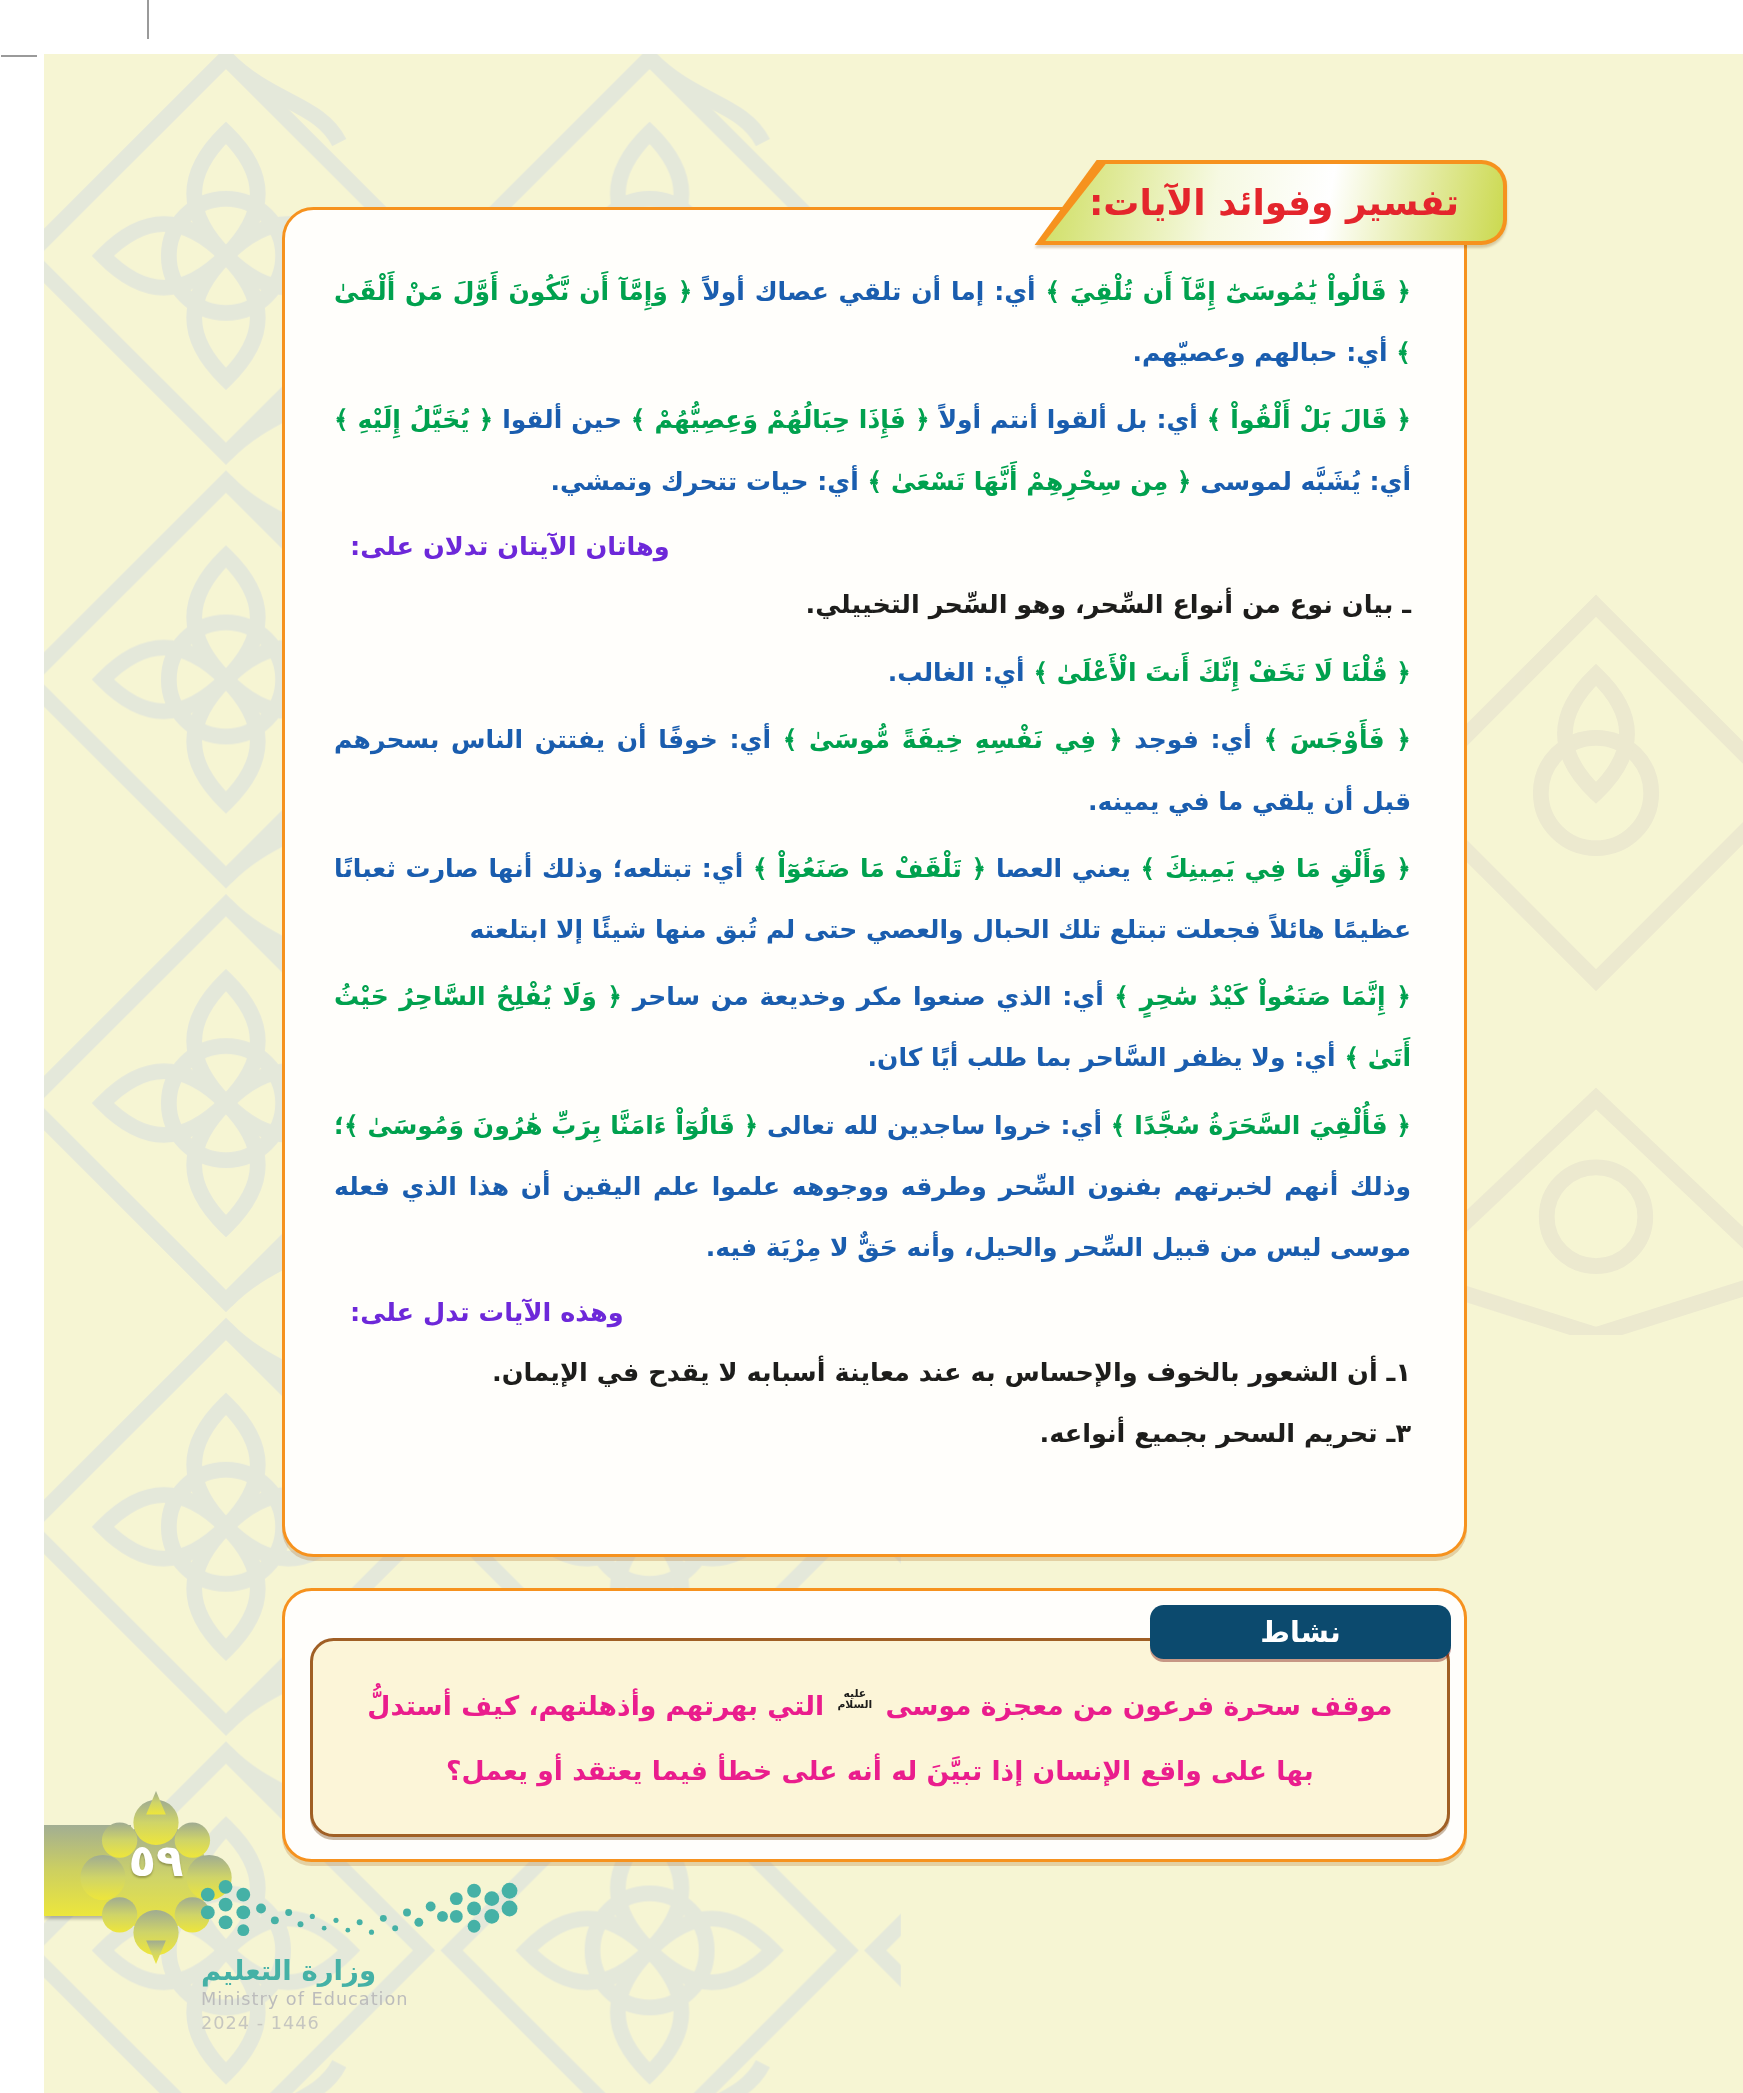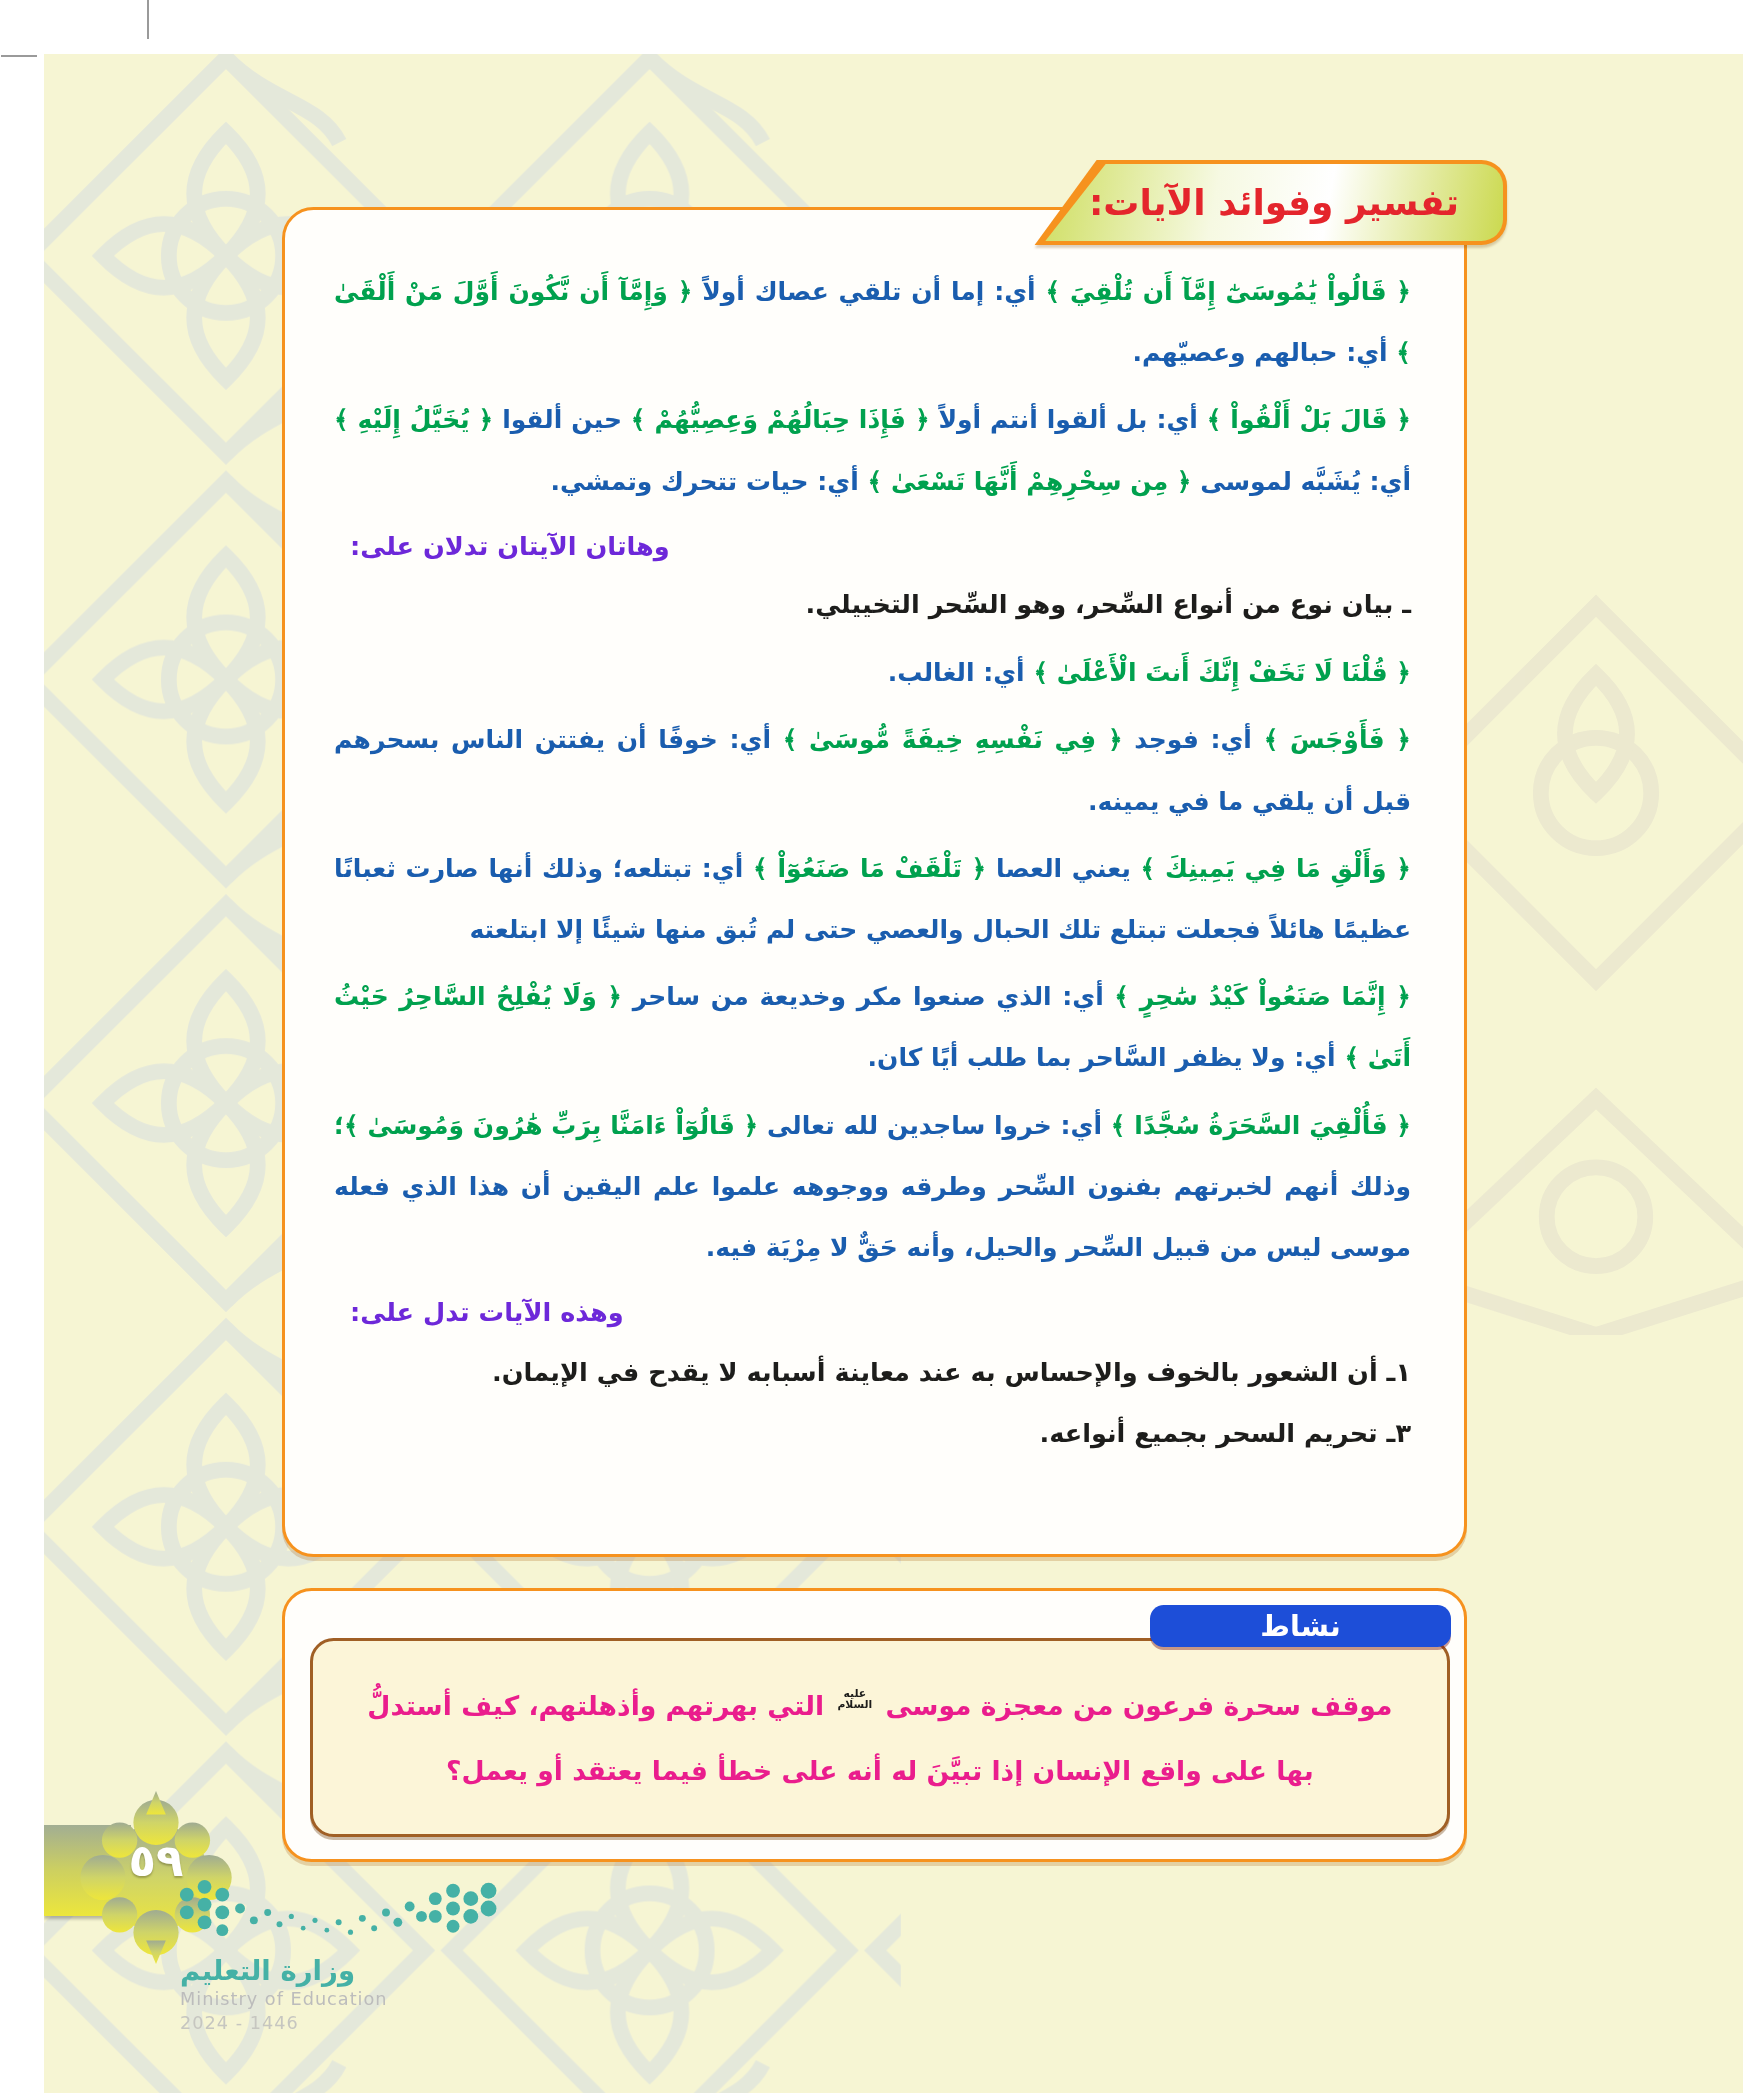--- a/index.html
+++ b/index.html
@@ -77,22 +77,22 @@
     font-size:36px; font-weight:bold; color:#e4252c;
   }
 
   
   .activity-box {
     position:absolute; left:283px; top:1588px; width:1185px; height:274px;
     background:#fffefb; border:3.9px solid #f6921e; border-radius:29.6px;
     box-shadow:0 3.9px 0 rgba(170,100,20,.25);
   }
   .activity-badge {
-    position:absolute; left:calc(1034px + 116px); top:1606px; width:301px; height:42px;
-    background:#1d4ed8; border-radius:13.8px;
+    position:absolute; left:calc(1034px + 116px); top:1606px; width:301px; height:54px;
+    background:#0c4a6e; border-radius:13.8px;
     box-shadow:0 3px 0 rgba(120,10,10,.4);
     display:flex; align-items:center; justify-content:center;
     z-index:3;
   }
   .activity-badge span { color:#ffffff; font-size:28.6px; font-weight:bold; }
   .activity-inner {
     position:absolute; left:24.6px; right:13.8px; top:47px; bottom:21.7px;
     background:#fcf5d8; border:3px solid #a05f25; border-radius:23.6px;
     box-shadow:0 3px 0 rgba(110,60,10,.35);
     display:flex; align-items:center; justify-content:center;
@@ -262,21 +262,21 @@
         <circle cx="43" cy="50" r="18"></circle>
         <circle cx="117" cy="50" r="18"></circle>
         <circle cx="43" cy="126" r="18"></circle>
         <circle cx="117" cy="126" r="18"></circle>
         <polygon points="80,0 70,24 90,24"></polygon>
         <polygon points="80,176 70,152 90,152"></polygon>
       </g>
     </svg>
     <span class="page-num" style="left:53px; top:1780px;">٥٩</span>
 
-    <div class="moe-logo" style="left:99px; top:1815px;">
+    <div class="moe-logo" style="left:120px; top:1815px;">
       <svg class="moe-dots" width="355" height="79" viewBox="0 0 360 80">
         <g fill="#45b1a6">
           <circle cx="14" cy="26" r="7"></circle>
             <circle cx="14" cy="44" r="7"></circle>
           <circle cx="32" cy="18" r="7"></circle>
             <circle cx="32" cy="36" r="7"></circle>
             <circle cx="32" cy="54" r="7"></circle>
           <circle cx="50" cy="26" r="7"></circle>
             <circle cx="50" cy="44" r="7"></circle>
             <circle cx="50" cy="62" r="6"></circle>

